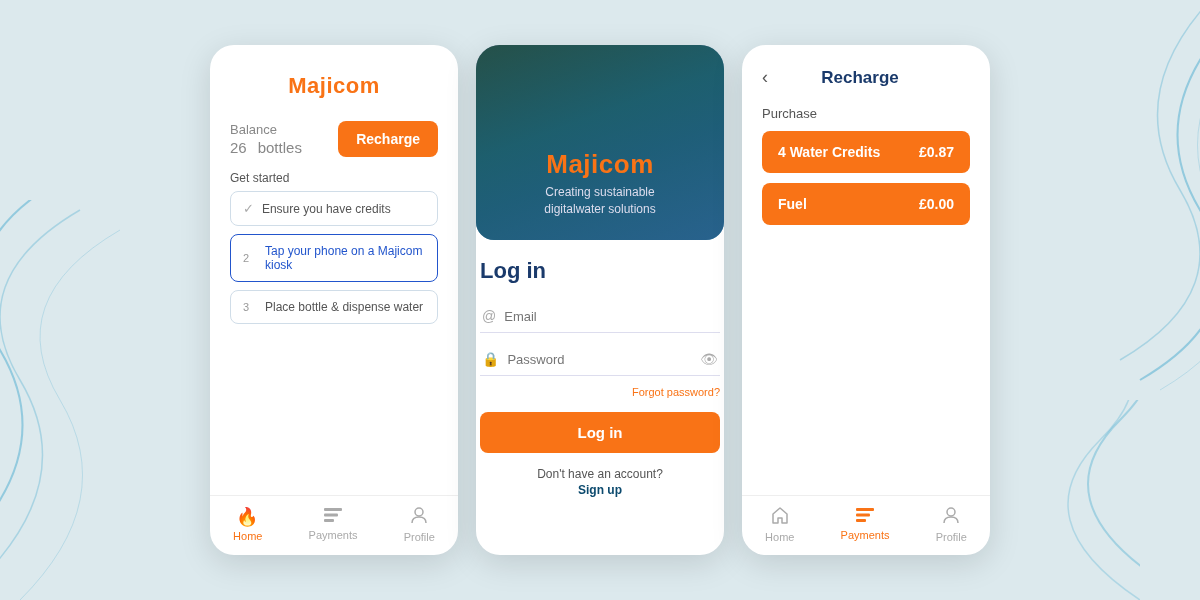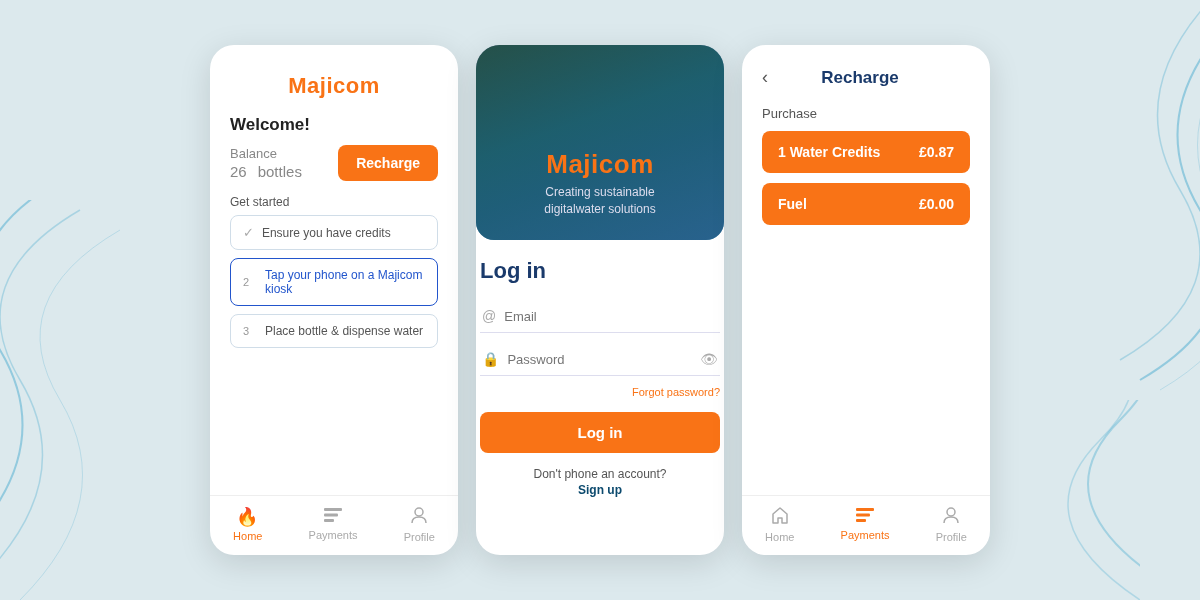--- a/index.html
+++ b/index.html
@@ -357,21 +357,20 @@
 </svg>
 
 <div class="screens-container">
 
   <div class="phone screen1">
     <div class="s1-header">
       <div class="s1-logo">
         <span>Majicom</span>
       </div>
     </div>
-    <div class="s1-welcome">Welcome!</div>
     <div class="s1-balance-row">
       <div>
         <span class="s1-balance-label">Balance</span>
         <div class="s1-balance-value">
           <span>26</span>
           <span>bottles</span>
         </div>
       </div>
       <button class="s1-recharge-btn">Recharge</button>
     </div>
@@ -438,35 +437,35 @@
         <input type="email" placeholder="Email" style="">
       </div>
       <div class="s2-field">
         <span class="s2-field-icon">🔒</span>
         <input type="password" placeholder="Password" style="">
         <span class="s2-eye">👁</span>
       </div>
       <div class="s2-forgot">Forgot password?</div>
       <button class="s2-login-btn">Log in</button>
       <div class="s2-signup-row">
-        <span>Don't phone an account?</span>
+        <span>Don't have an account?</span>
         <span class="s2-signup-link">Sign up</span>
       </div>
     </div>
   </div>
 
   <div class="phone screen3">
     <div class="s3-header">
       <span class="s3-back">‹</span>
       <div class="s3-title">Recharge</div>
     </div>
     <div class="s3-section-label">Purchase</div>
     <div class="s3-packages">
       <div class="s3-package">
-        <span>1 Water Credits</span>
+        <span>4 Water Credits</span>
         <span class="s3-package-price">£0.87</span>
       </div>
       <div class="s3-package">
         <span>Fuel</span>
         <span class="s3-package-price">£0.00</span>
       </div>
     </div>
     <div class="s3-spacer"></div>
     <div class="s3-nav">
       <div class="nav-item">

